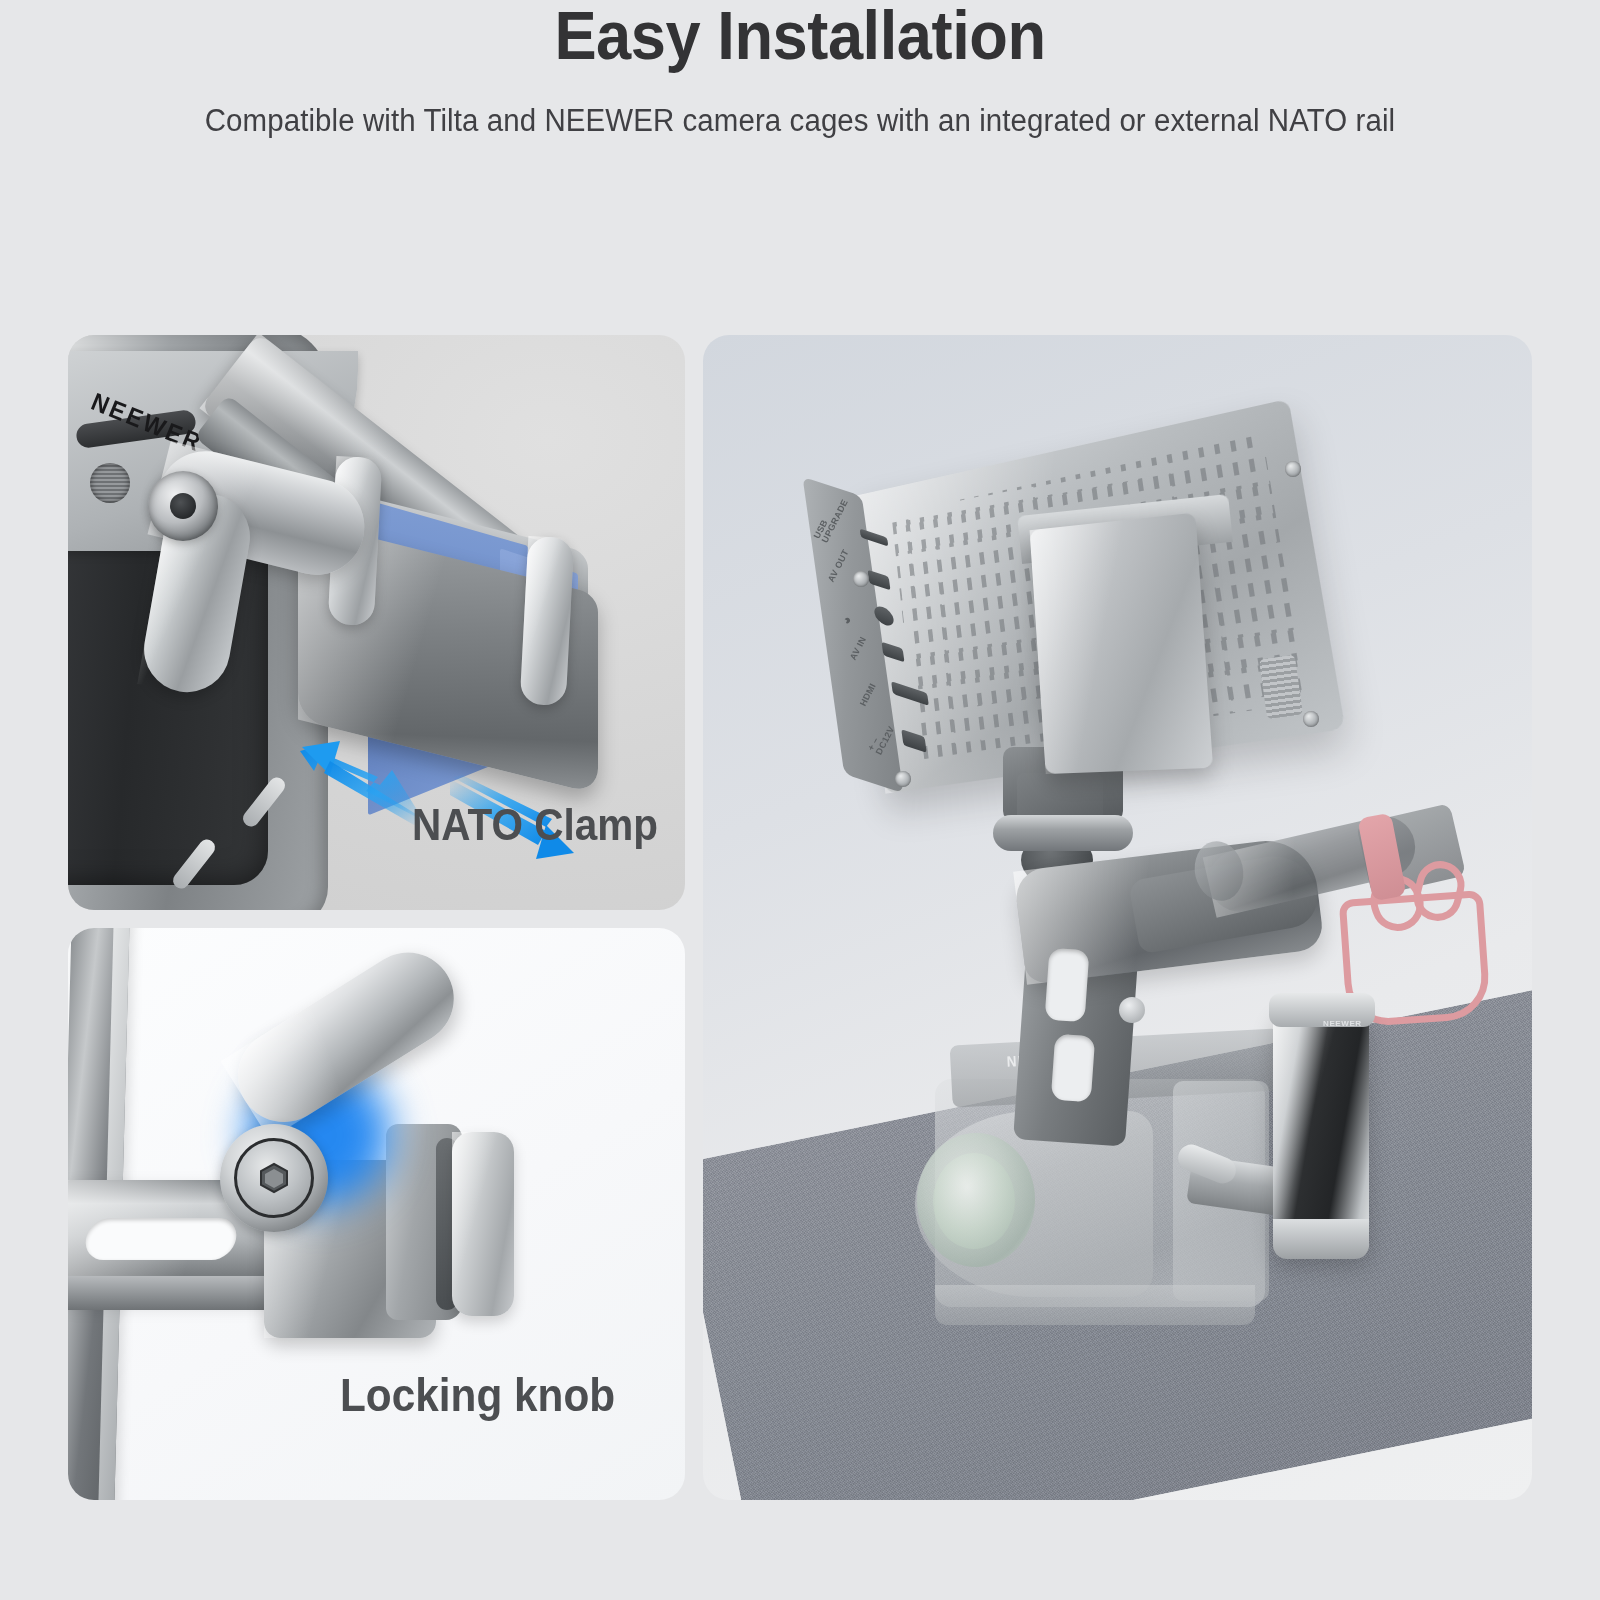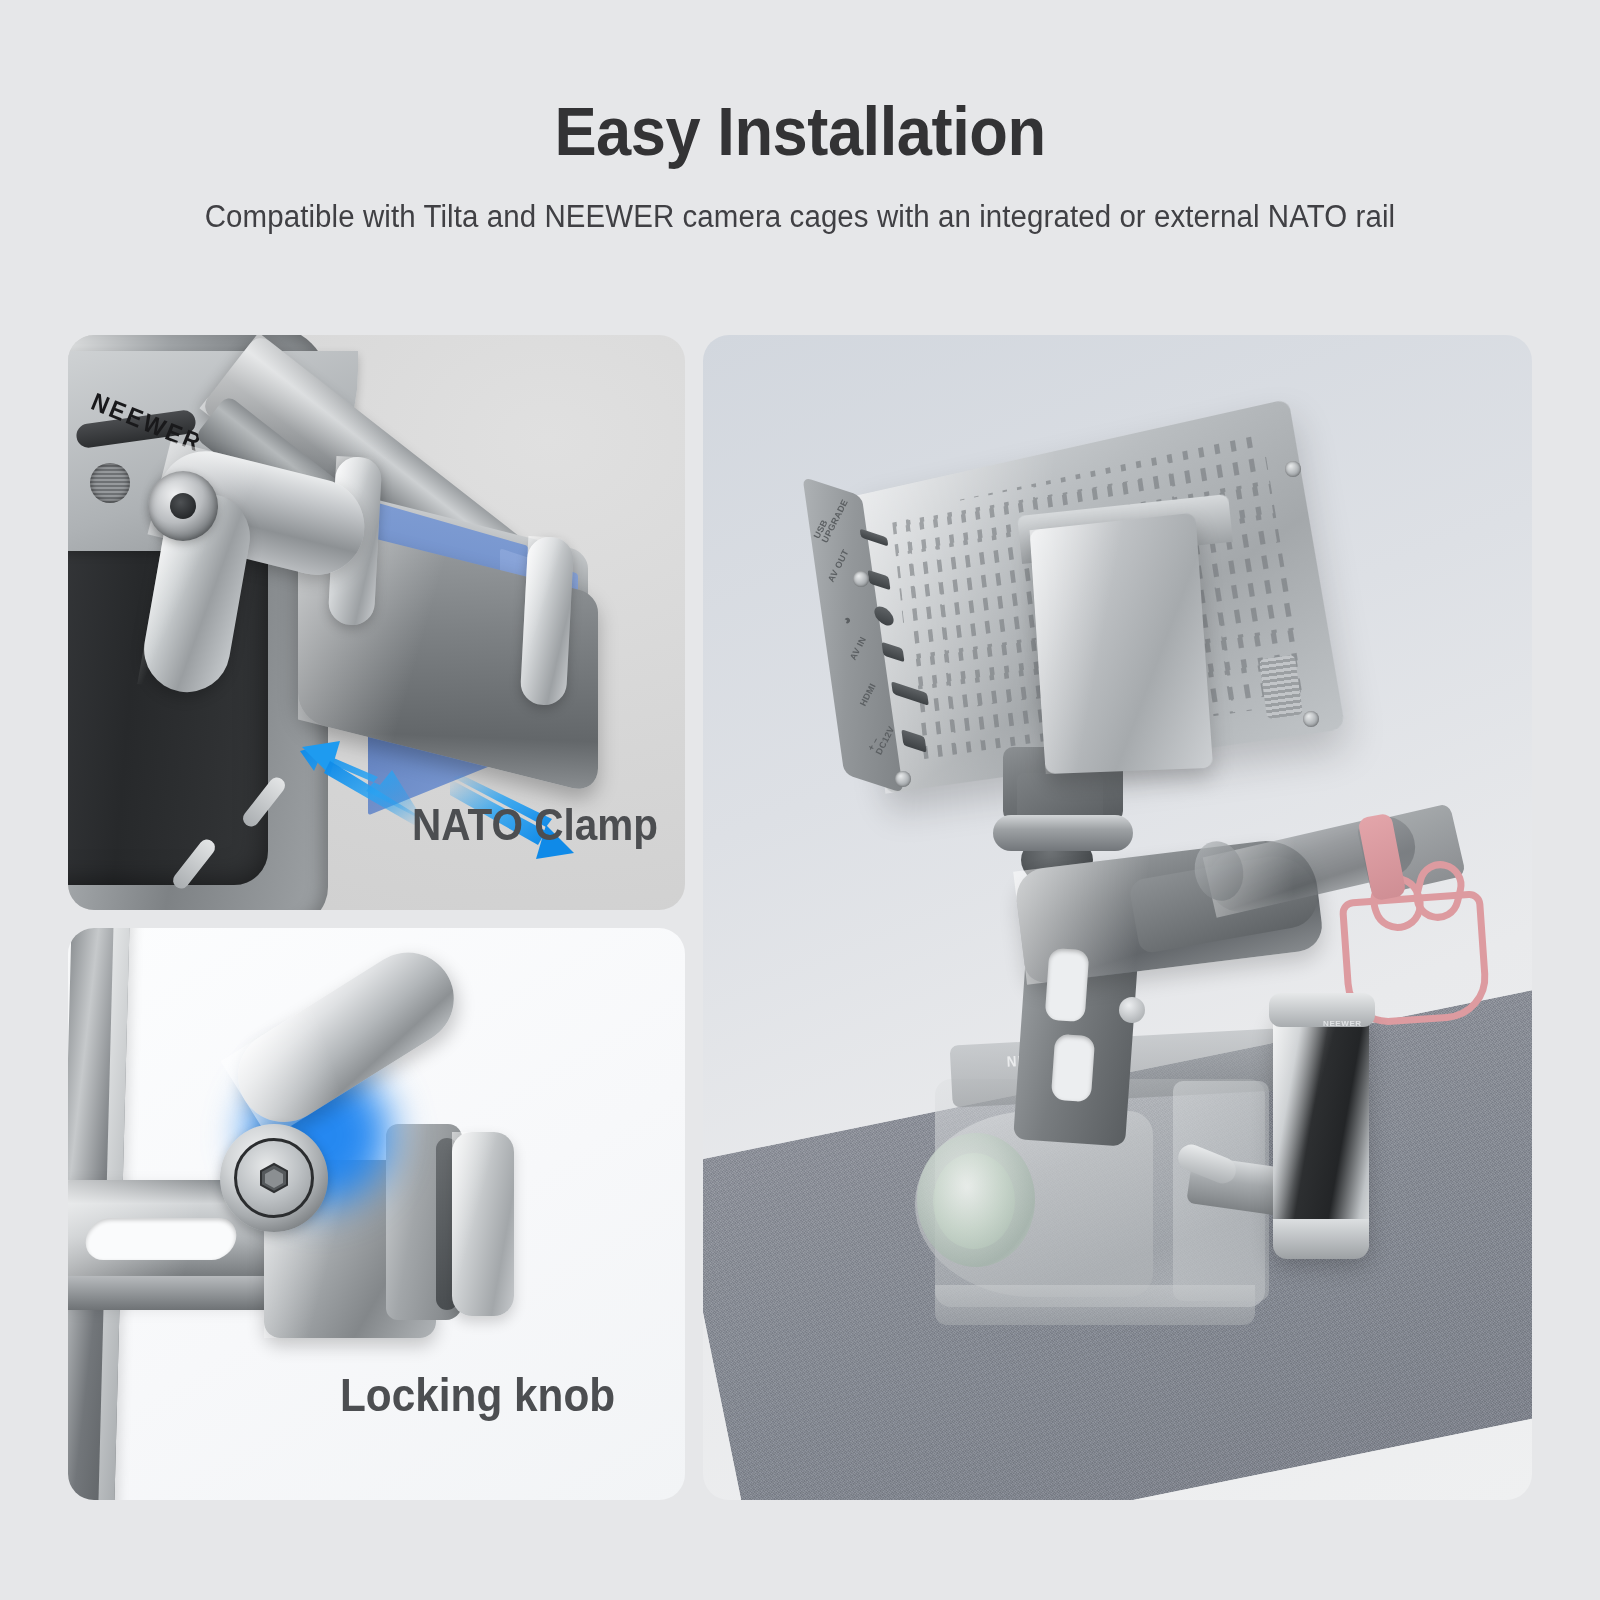--- a/index.html
+++ b/index.html
@@ -15,21 +15,20 @@
     font-family: "Liberation Sans", sans-serif;
     position: relative;
   }
 
   
   .header {
     position: absolute;
     top: 0; left: 0;
     width: 1600px;
     text-align: center;
-    padding-top: 96px;
   }
   .page-title {
     font-size: 68px;
     font-weight: 700;
     color: #333335;
     letter-spacing: -0.5px;
     line-height: 1.05;
     transform: scaleX(0.93);
   }
   .page-subtitle {

